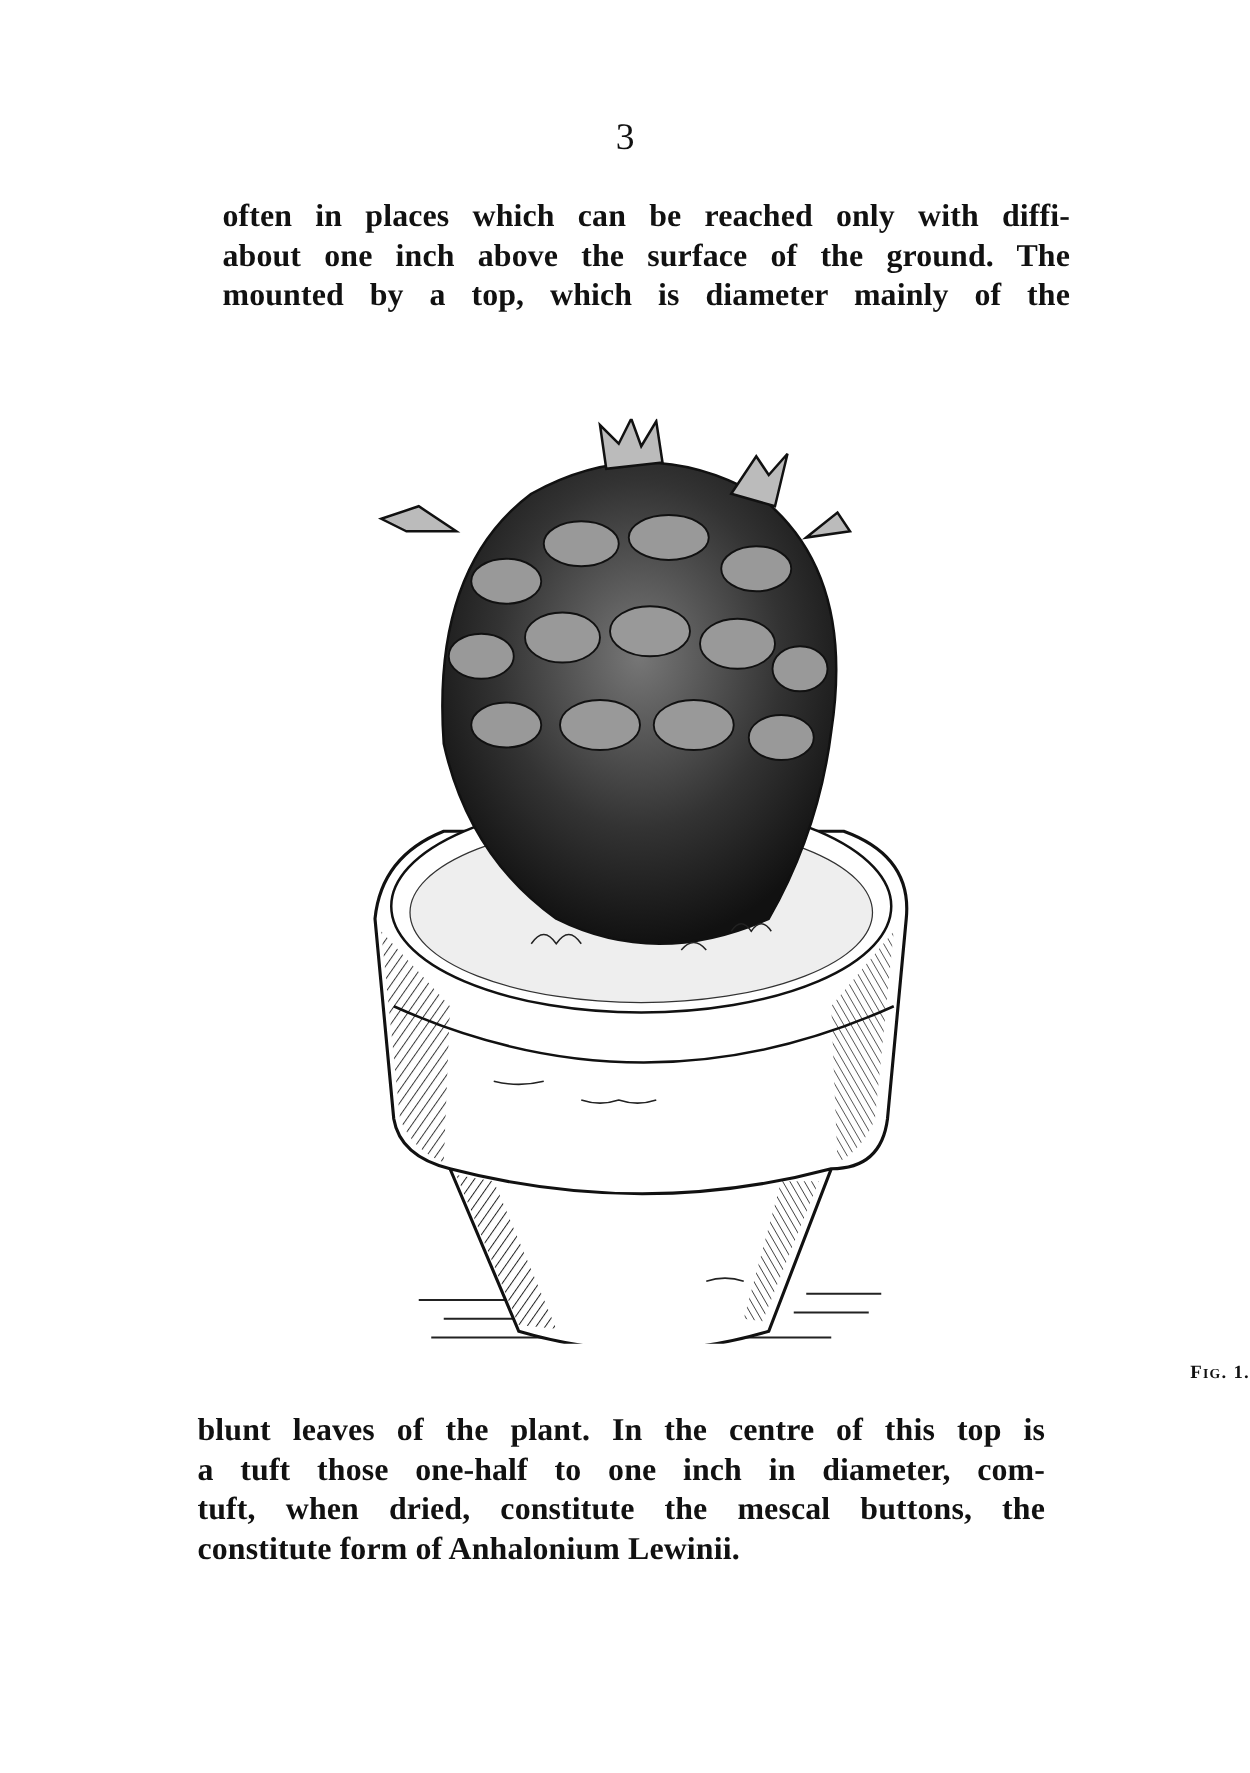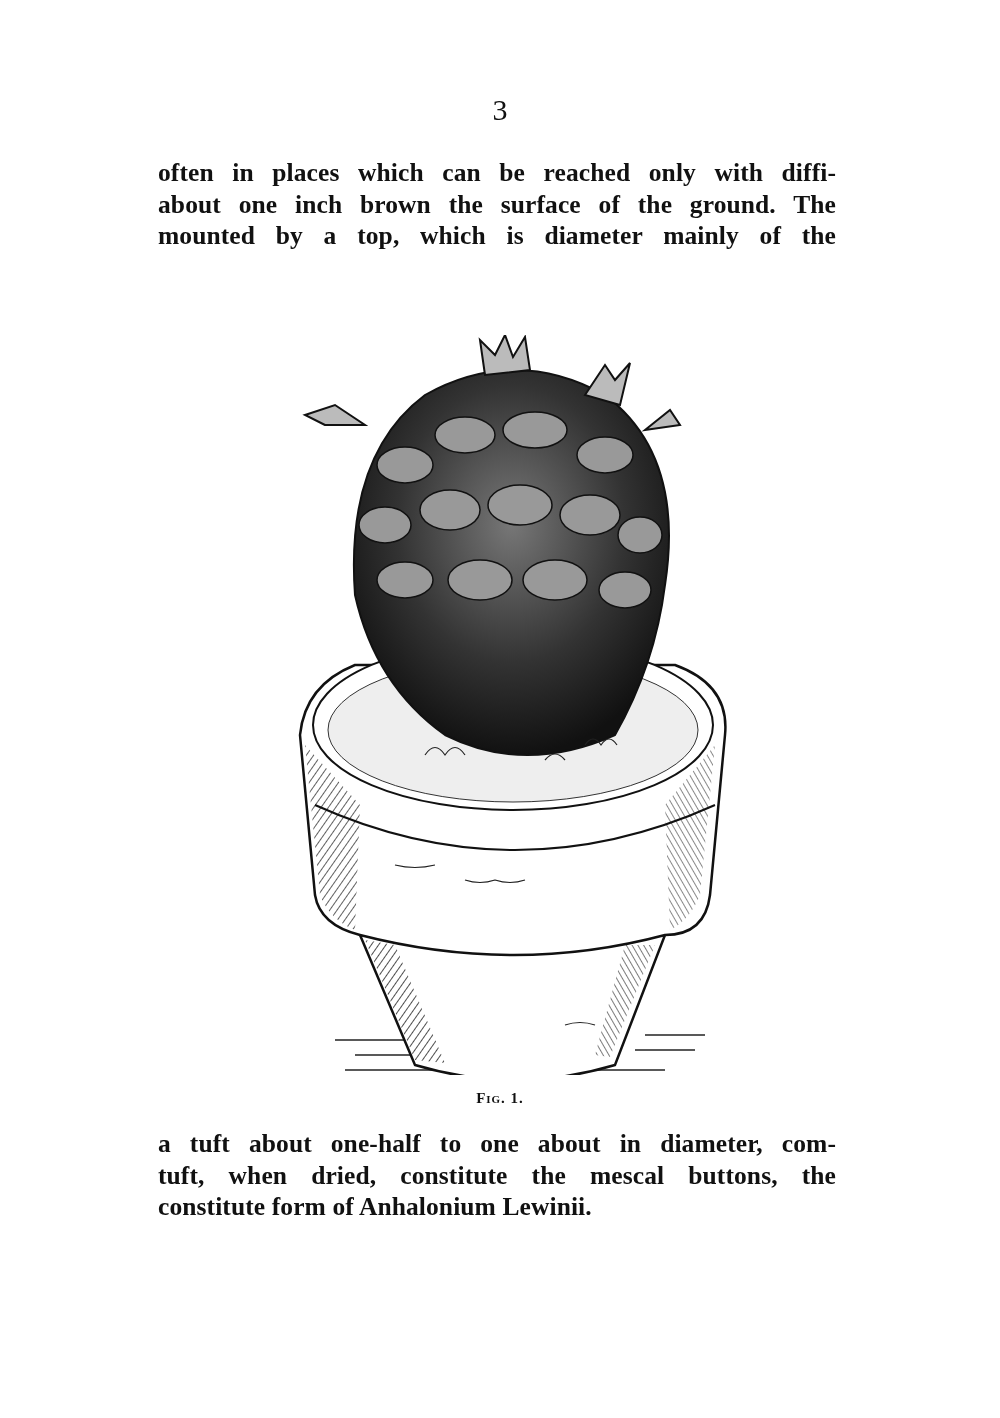--- a/index.html
+++ b/index.html
@@ -4,35 +4,35 @@
   <style>
     html, body { margin: 0; padding: 0; background: #ffffff; }
     body { width: 1000px; height: 1418px; position: relative; overflow: hidden;
       font-family: "Liberation Serif", "DejaVu Serif", serif; color: #111; }
     .page-number { position: absolute; top: 92px; left: 0; width: 1000px; text-align: center;
       font-size: 30px; line-height: 36px; }
     .para { position: absolute; left: 158px; width: 678px; font-size: 25.5px; line-height: 31.5px;
       text-align: justify; font-weight: bold; letter-spacing: 0.1px; }
     .para .line { display: block; text-align: justify; text-align-last: justify; white-space: nowrap; }
     .para .line.last { text-align-last: left; }
-    .top-para { top: 157px; }
+    .top-para { top: 157px; margin-left: 20px; }
     .bottom-para { top: 1128px; }
     .indent { padding-left: 32px; }
     .figure { position: absolute; left: 285px; top: 335px; width: 460px; height: 740px; }
-    .caption { position: absolute; top: 1090px; left: 0; width: 1000px; text-align: center;
+    .caption { position: absolute; top: 1090px; left: 0; width: 1000px; text-align: right;
       font-size: 15px; font-weight: bold; letter-spacing: 1px; font-variant: small-caps; }
   </style>
 </head>
 <body>
 
 <div class="page-number">3</div>
 
 <div class="para top-para">
   <span class="line">often in places which can be reached only with diffi-</span>
-  <span class="line">about one inch brown the surface of the ground.  The</span>
+  <span class="line">about one inch above the surface of the ground.  The</span>
   <span class="line">mounted by a top, which is diameter mainly of the</span>
 </div>
 
 <div class="figure">
   <svg width="460" height="740" viewBox="0 0 460 740" xmlns="http://www.w3.org/2000/svg">
     <defs>
       <pattern id="hatch" width="6" height="6" patternUnits="userSpaceOnUse" patternTransform="rotate(35)">
         <line x1="0" y1="0" x2="0" y2="6" stroke="#222" stroke-width="1.6"></line>
       </pattern>
       <pattern id="hatch2" width="5" height="5" patternUnits="userSpaceOnUse" patternTransform="rotate(-30)">
@@ -97,16 +97,17 @@
       <path d="M110 530 q20 5 40 0"></path>
       <path d="M180 545 q15 5 30 0 q15 5 30 0"></path>
       <path d="M280 690 q15 -5 30 0"></path>
     </g>
   </svg>
 </div>
 
 <div class="caption">Fig. 1.</div>
 
 <div class="para bottom-para">
-  <span class="line">a tuft about one-half to one about in diameter, com-</span>
+  <span class="line">blunt leaves of the plant.  In the centre of this top is</span>
+  <span class="line">a tuft those one-half to one inch in diameter, com-</span>
   <span class="line">tuft, when dried, constitute the mescal buttons, the</span>
   <span class="line last">constitute form of Anhalonium Lewinii.</span>
 </div>
 
 </body></html>

